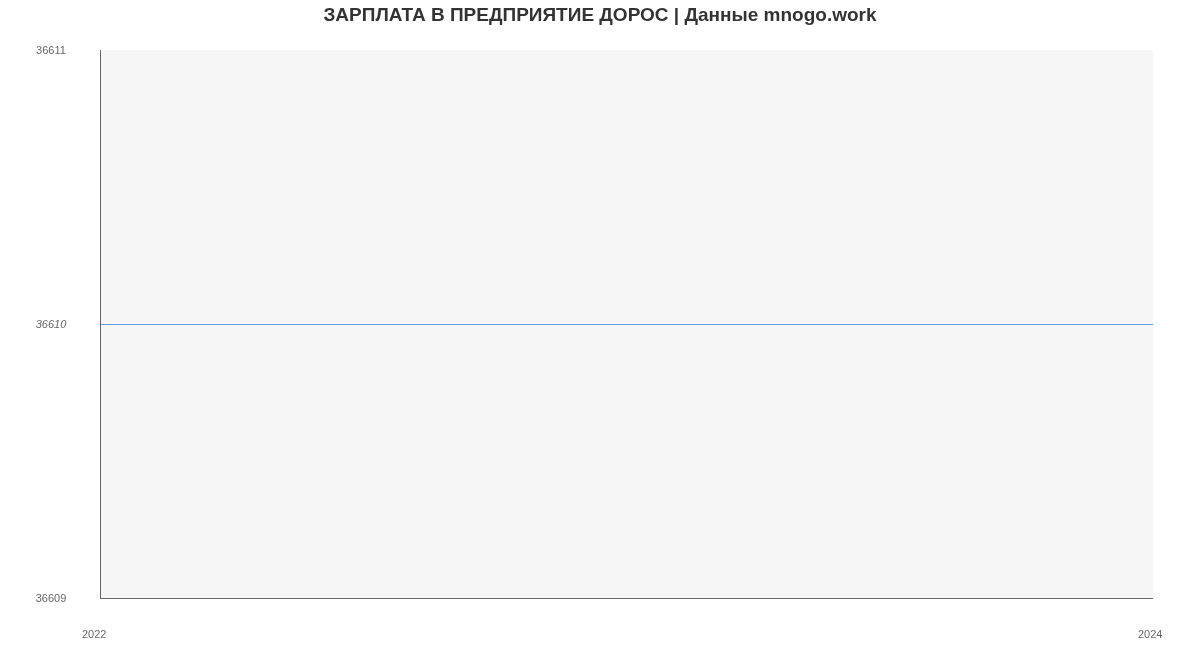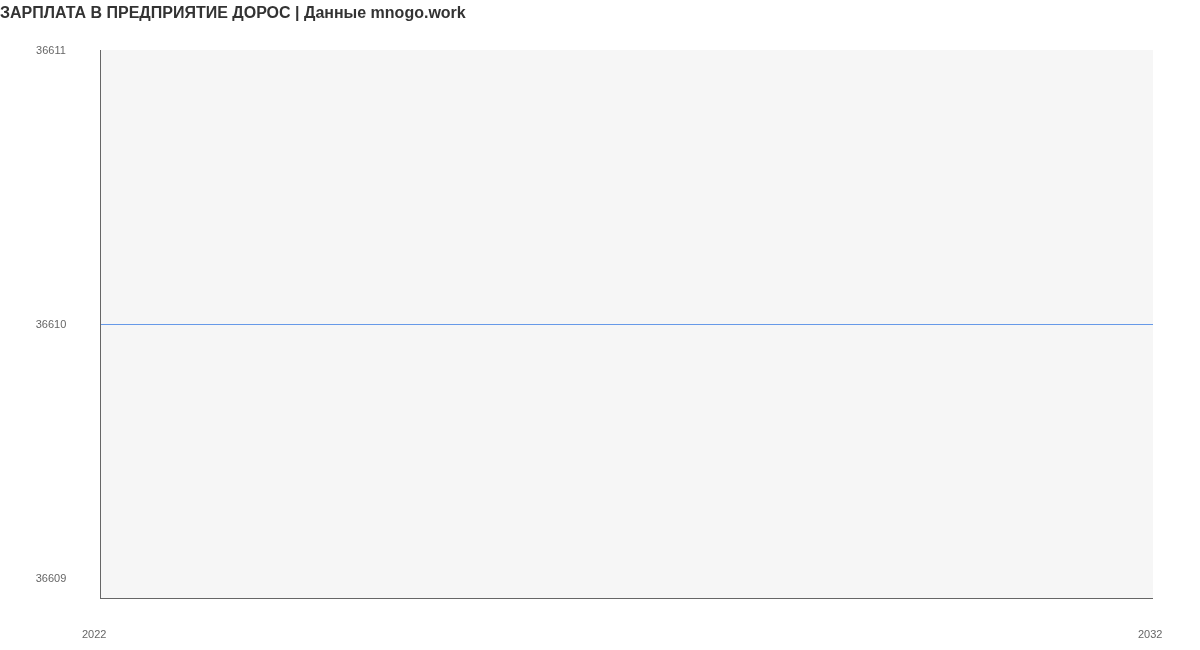--- a/index.html
+++ b/index.html
@@ -14,22 +14,22 @@
   .chart-wrap {
     position: relative;
     width: 1200px;
     height: 650px;
   }
   .title {
     position: absolute;
     top: 4px;
     left: 0;
     width: 100%;
-    text-align: left;
-    font-size: 16px;
+    text-align: center;
+    font-size: 19px;
     font-weight: bold;
     color: #333;
   }
   .plot-area {
     position: absolute;
     left: 100px;
     top: 50px;
     width: 1052px;
     height: 548px;
     background: #f6f6f6;
@@ -54,22 +54,22 @@
   }
   .y-tick {
     position: absolute;
     right: 1104px;
     width: 90px;
     text-align: center;
     font-size: 11px;
     color: #666;
   }
   .y-tick.top    { top: 44px; }
-  .y-tick.mid    { top: 318px; }
-  .y-tick.bottom { top: 572px; }
+  .y-tick.mid    { top: 318px; font-style: italic; }
+  .y-tick.bottom { top: 592px; }
   .x-tick {
     position: absolute;
     top: 628px;
     font-size: 11px;
     color: #666;
   }
   .x-tick.left  { left: 82px; }
   .x-tick.right { left: 1138px; }
 </style>
 </head>
@@ -81,14 +81,14 @@
   <div class="y-tick top">36611</div>
   <div class="y-tick mid">36610</div>
   <div class="y-tick bottom">36609</div>
 
   <div class="plot-area">
     <div class="gridline-mid"></div>
     <div class="data-line"></div>
   </div>
 
   <div class="x-tick left">2022</div>
-  <div class="x-tick right">2032</div>
+  <div class="x-tick right">2024</div>
 </div>
 
 </body></html>

